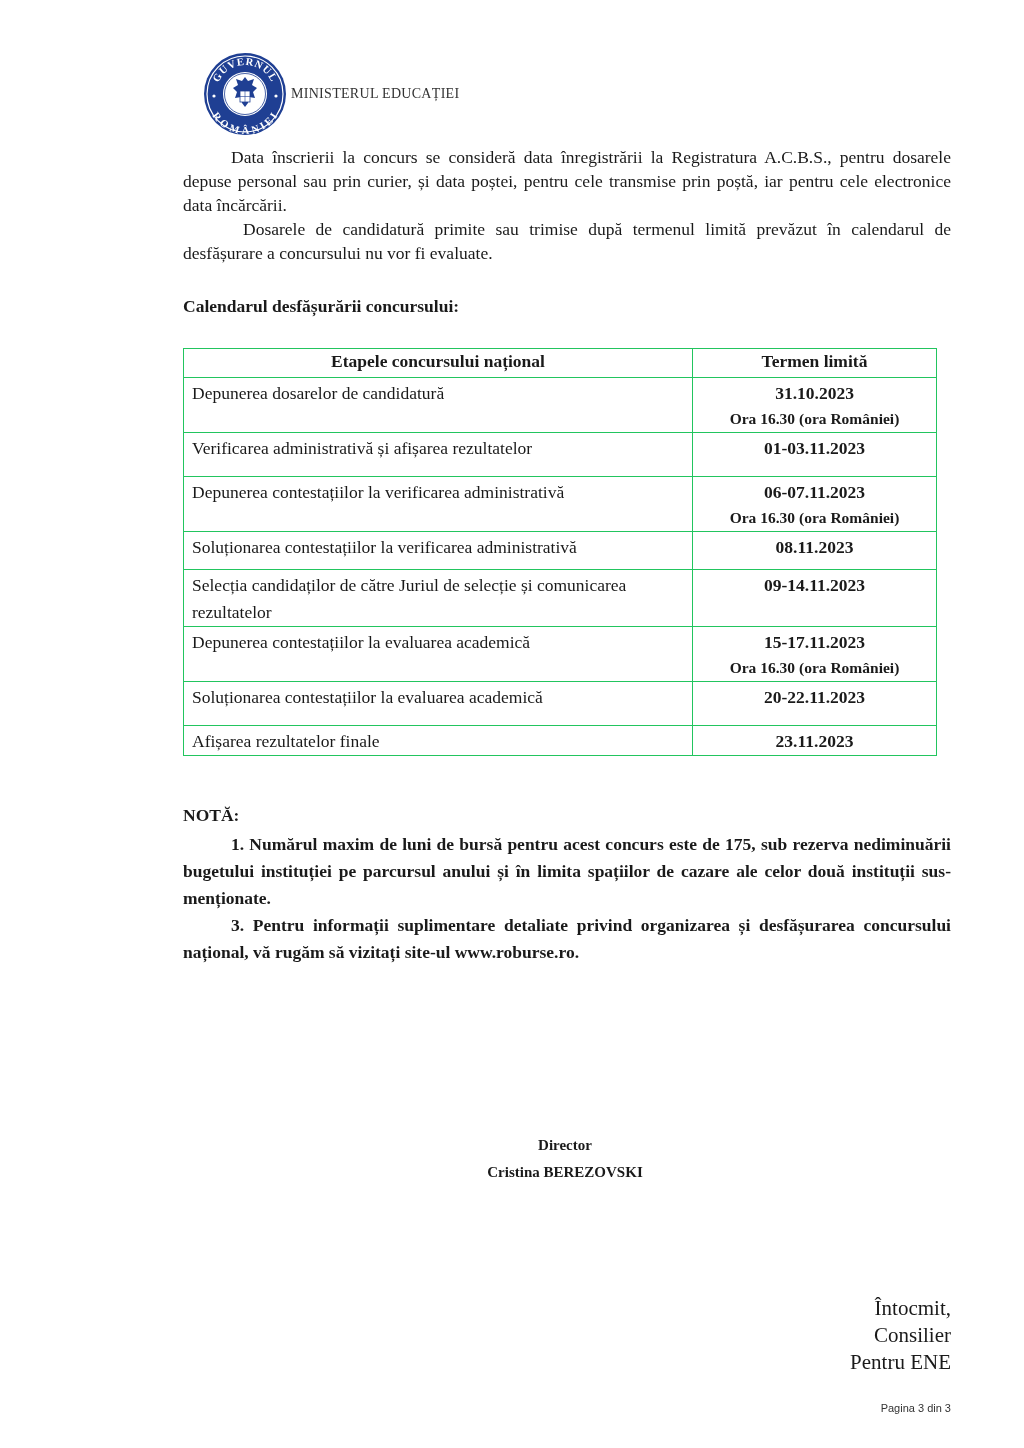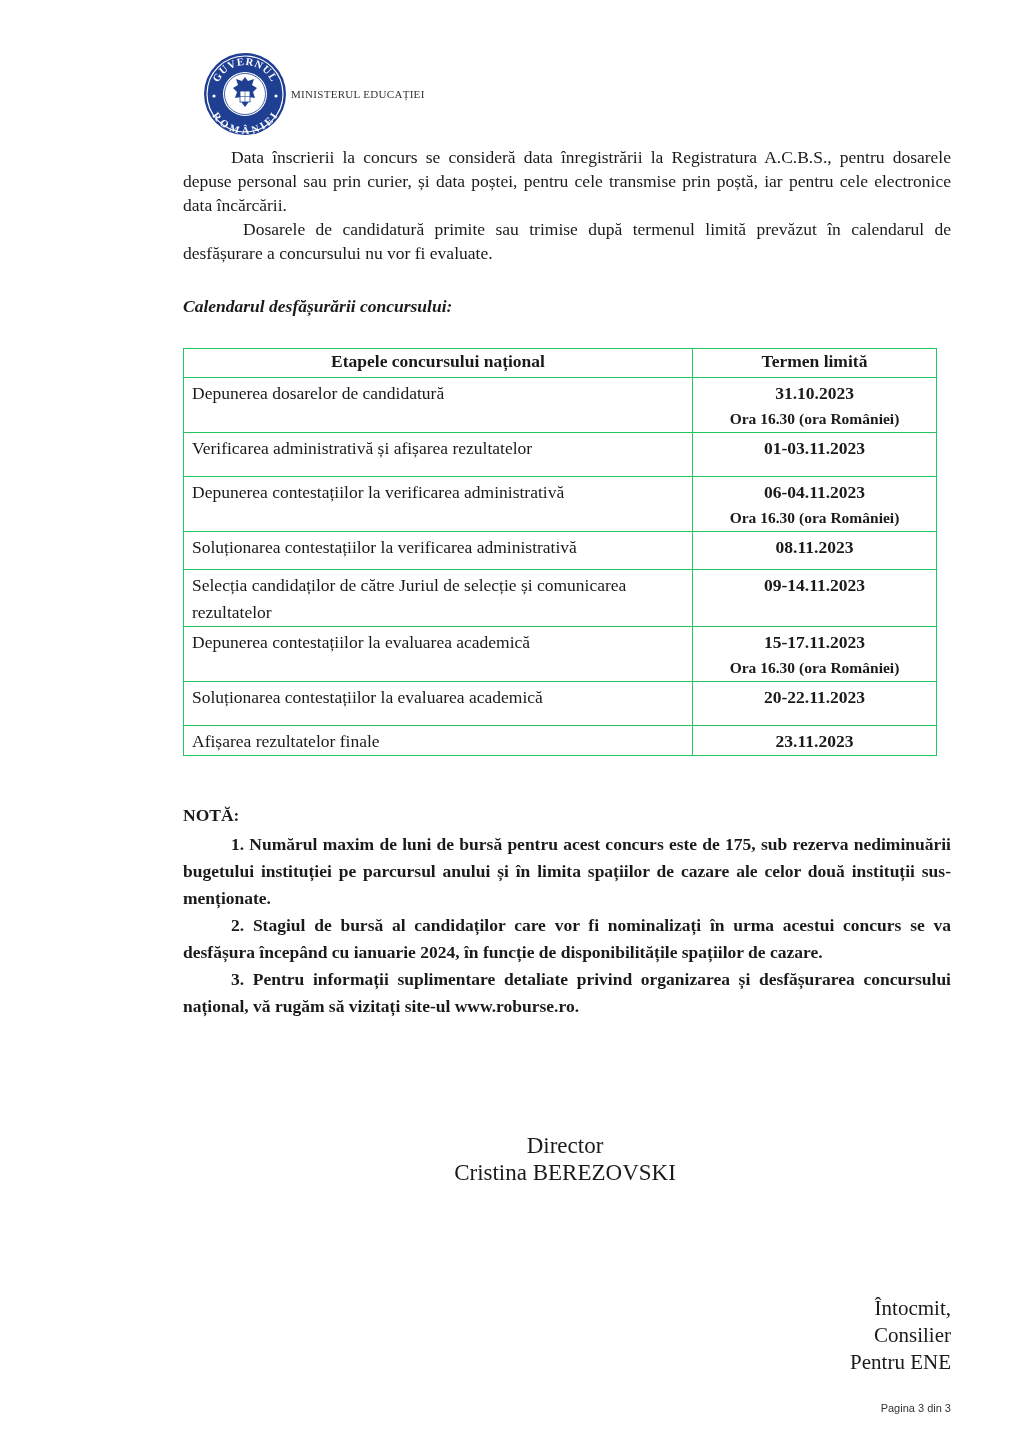--- a/index.html
+++ b/index.html
@@ -6,49 +6,49 @@
     body {
       width: 1024px; height: 1448px; position: relative; overflow: hidden;
       font-family: "Liberation Serif", "DejaVu Serif", serif;
       color: #1a1a1a;
     }
     .page { position: absolute; left: 0; top: 0; width: 1024px; height: 1448px; }
 
     
     .header { position: absolute; left: 203px; top: 52px; display: flex; align-items: center; }
     .logo { width: 84px; height: 84px; }
-    .ministry { margin-left: 4px; font-size: 11px; letter-spacing: 0.3px; color: #333; font-family: "Liberation Serif", serif; }
+    .ministry { margin-left: 4px; font-size: 14px; letter-spacing: 0.3px; color: #333; font-family: "Liberation Serif", serif; }
 
     
     .para { position: absolute; left: 183px; width: 768px; font-size: 17.5px; line-height: 24px; text-align: justify; }
     .para p { margin: 0; }
     .indent1 { text-indent: 48px; }
     .indent2 { text-indent: 60px; }
 
-    .section-title { position: absolute; left: 183px; top: 296px; font-size: 17.5px; font-weight: bold; font-style: italic; }
+    .section-title { position: absolute; left: 183px; top: 296px; font-size: 17.5px; font-weight: bold; }
 
     
     table.cal {
       position: absolute; left: 183px; top: 348px; width: 754px;
       border-collapse: collapse; font-size: 17.5px;
     }
     table.cal th, table.cal td { border: 1px solid #22c55e; vertical-align: top; }
     table.cal th { font-weight: bold; text-align: center; height: 26px; padding: 2px 6px 0 6px; }
     table.cal th.c1 { width: 496px; }
     table.cal td.stage { padding: 2px 8px 0 8px; line-height: 27px; }
     table.cal td.date { text-align: center; font-weight: bold; padding: 2px 4px 0 4px; line-height: 26px; }
     .time { display: block; font-size: 15.5px; line-height: 26px; }
 
     
     .nota-title { position: absolute; left: 183px; top: 805px; font-size: 17.5px; font-weight: bold; }
     .notes { position: absolute; left: 183px; top: 831px; width: 768px; font-size: 17.5px; line-height: 27px; font-weight: bold; text-align: justify; }
     .notes p { margin: 0; text-indent: 48px; }
 
     
-    .director { position: absolute; left: 440px; top: 1132px; width: 250px; text-align: center; font-size: 23px; line-height: 27px; }
+    .director { position: absolute; left: 440px; top: 1132px; width: 250px; text-align: center; font-size: 15px; line-height: 27px; font-weight: bold; }
     .prepared { position: absolute; right: 73px; top: 1295px; text-align: right; font-size: 21px; line-height: 27px; }
     .pagenum { position: absolute; right: 73px; top: 1402px; font-size: 11px; font-family: "Liberation Sans", sans-serif; color: #333; }
   </style>
 </head>
 <body>
 
 <div class="page">
 
   <div class="header">
     <svg class="logo" viewBox="0 0 84 84">
@@ -101,21 +101,21 @@
       </tr>
       <tr style="height:44px;">
         <td class="stage">Verificarea administrativă și afișarea rezultatelor</td>
         <td class="date">
           <span>01-03.11.2023</span>
         </td>
       </tr>
       <tr style="height:53px;">
         <td class="stage">Depunerea contestațiilor la verificarea administrativă</td>
         <td class="date">
-          <span>06-04.11.2023</span>
+          <span>06-07.11.2023</span>
           <span class="time">Ora 16.30 (ora României)</span>
         </td>
       </tr>
       <tr style="height:38px;">
         <td class="stage">Soluționarea contestațiilor la verificarea administrativă</td>
         <td class="date">
           <span>08.11.2023</span>
         </td>
       </tr>
       <tr style="height:56px;">
@@ -142,21 +142,20 @@
         <td class="date">
           <span>23.11.2023</span>
         </td>
       </tr>
     </tbody>
   </table>
 
   <div class="nota-title">NOTĂ:</div>
   <div class="notes">
     <p>1. Numărul maxim de luni de bursă pentru acest concurs este de 175, sub rezerva nediminuării bugetului instituției pe parcursul anului și în limita spațiilor de cazare ale celor două instituții sus-menționate.</p>
-    <p>2. Stagiul de bursă al candidaților care vor fi nominalizați în urma acestui concurs se va desfășura începând cu ianuarie 2024, în funcție de disponibilitățile spațiilor de cazare.</p>
     <p>3. Pentru informații suplimentare detaliate privind organizarea și desfășurarea concursului național, vă rugăm să vizitați site-ul www.roburse.ro.</p>
   </div>
 
   <div class="director">
     <div>Director</div>
     <div>Cristina BEREZOVSKI</div>
   </div>
 
   <div class="prepared">
     <div>Întocmit,</div>

